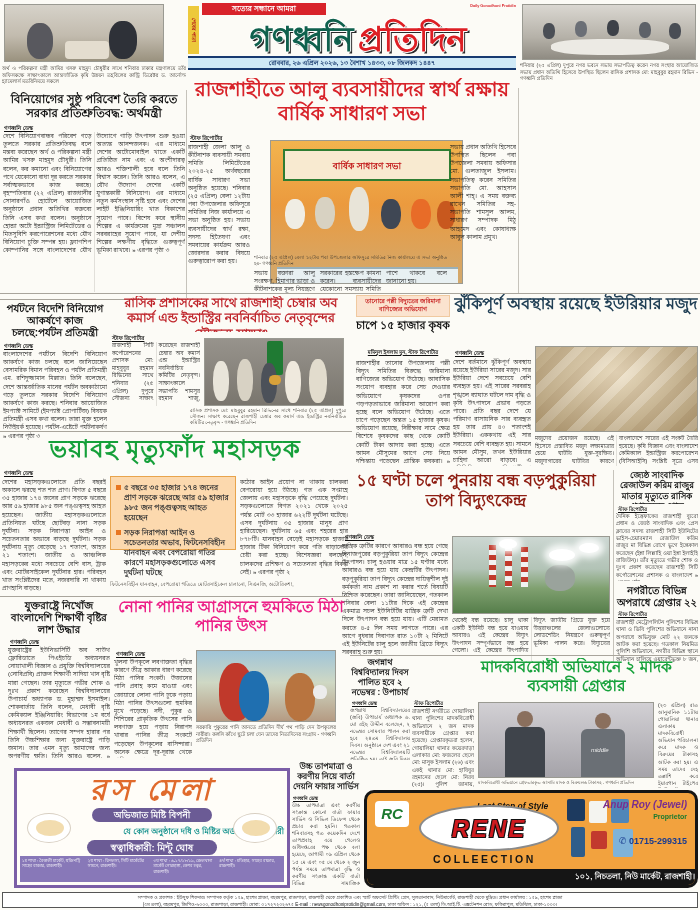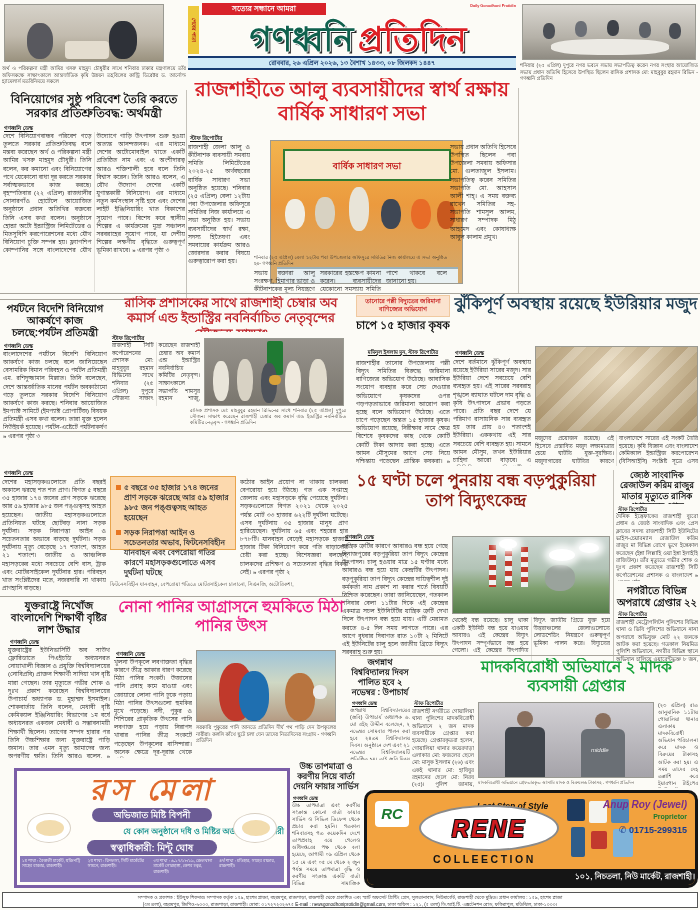--- a/index.html
+++ b/index.html
@@ -147,20 +147,21 @@
   <div class="hl" style="left:452px;top:294px;width:248px;height:52px;font-size:16px;color:#203f55">ঝুঁকিপূর্ণ অবস্থায় রয়েছে ইউরিয়ার মজুদ</div>
   <span class="byl" style="left:455px;top:349px">গণধ্বনি ডেস্ক</span>
   <div class="bd abs" style="left:453px;top:358px;width:78px;height:108px">দেশে বর্তমানে ঝুঁকিপূর্ণ অবস্থায় রয়েছে ইউরিয়া সারের মজুদ। সার ইউরিয়া দেশে সবচেয়ে বেশি ব্যবহৃত হয়। এই সারের সরবরাহ শৃঙ্খলে ব্যাঘাত ঘটলে দাম বৃদ্ধি ও কৃষি উৎপাদনে প্রভাব পড়তে পারে। প্রতি বছর দেশে যে পরিমাণ রাসায়নিক সার ব্যবহৃত হয় তার প্রায় ৪০ শতাংশই ইউরিয়া। এককথায় এই সার সবচেয়ে বেশি ব্যবহৃত হয়। সামনে আমন মৌসুম, তখন ইউরিয়ার চাহিদা আরো বাড়বে। এ পরিস্থিতিতে মজুদ শক্তিশালী না হলে সংকট তৈরি হতে পারে।</div>
   <div class="photo" style="left:535px;top:346px;width:163px;height:86px;background:repeating-linear-gradient(135deg,#ead9b8 0 9px,#d9c398 9px 18px,#cdb488 18px 27px)">
     <div style="position:absolute;inset:0;background:radial-gradient(ellipse at 50% 30%,rgba(255,255,255,.35),rgba(90,70,40,.35))"></div>
   </div>
   <div class="bd bd2 abs" style="left:535px;top:435px;width:163px;height:31px;font-size:5.6px">মজুদের প্রয়োজন রয়েছে। এই হিসেবে প্রস্তাবিত মজুদ লক্ষ্যমাত্রার চেয়ে ঘাটতি যুক্ত-সুরক্ষিত। মজুদাগারের ঘাটতির কারণে বাংলাদেশে সারের এই সংকট তৈরি হয়েছে। কৃষি বিজ্ঞান এবং বাংলাদেশ কেমিক্যাল ইন্ডাস্ট্রিজ করপোরেশন (বিসিআইসি) সংশ্লিষ্ট সূত্রে এসব তথ্য জানা যায়। সংশ্লিষ্ট সূত্র মতে, দেশে » এরপর পৃষ্ঠা ২</div>
 
   <div class="hr" style="left:0;top:431px;width:352px"></div>
 
+  <div class="hl" style="left:0;top:434px;width:350px;height:32px;font-size:24px;color:#15a03a;letter-spacing:1px">ভয়াবহ মৃত্যুফাঁদ মহাসড়ক</div>
   <span class="byl" style="left:4px;top:469px">গণধ্বনি ডেস্ক</span>
   <div class="bd abs" style="left:2px;top:478px;width:104px;height:116px">দেশের মহাসড়কগুলোতে প্রতি বছরই অকালে ঝরছে শত শত প্রাণ। বিগত ৫ বছরে ৩৫ হাজার ১৭৪ জনের প্রাণ সড়কে ঝরেছে আর ৫৯ হাজার ৯৮৫ জন পঙ্গুত্বসহ আহত হয়েছেন। জাতীয় মহাসড়কগুলোতে প্রতিনিয়ত ঘটছে ছোটবড় নানা সড়ক দুর্ঘটনা। সড়ক নিরাপত্তা আইন ও সচেতনতার অভাবে বাড়ছে দুর্ঘটনা। সড়ক দুর্ঘটনায় মৃত্যু বেড়েছে ১৭ শতাংশ, আহত ২১ শতাংশ। জাতীয় ও আঞ্চলিক মহাসড়কের মধ্যে সবচেয়ে বেশি বাস, ট্রাক এবং মোটরসাইকেল দুর্ঘটনার হার। পরিবহন খাত সংশ্লিষ্টদের মতে, নজরদারি না থাকায় প্রাণহানি বাড়ছে।</div>
   <div class="bbox" style="left:110px;top:476px;width:126px;height:74px">
     <div class="bitem">
       <span class="sq"></span>
       <span>৫ বছরে ৩৫ হাজার ১৭৪ জনের প্রাণ সড়কে ঝরেছে আর ৫৯ হাজার ৯৮৫ জন পঙ্গুত্বসহ আহত হয়েছেন</span>
     </div>
     <div class="bitem">
       <span class="sq"></span>
       <span>সড়ক নিরাপত্তা আইন ও সচেতনতার অভাব, ফিটনেসবিহীন যানবাহন এবং বেপরোয়া গতির কারণে মহাসড়কগুলোতে এসব দুর্ঘটনা ঘটছে</span>
@@ -256,21 +257,21 @@
     <div style="position:absolute;left:200px;top:6px;width:70px;height:70px">
       <div class="cloth" style="left:0;top:0;width:18px;height:22px;background:#1d3a5f"></div>
       <div class="cloth" style="left:22px;top:2px;width:18px;height:22px;background:#f4f4f0"></div>
       <div class="cloth" style="left:44px;top:0;width:18px;height:24px;background:#4f86b8"></div>
       <div class="cloth" style="left:4px;top:28px;width:14px;height:30px;background:#2f5d8a"></div>
       <div class="cloth" style="left:24px;top:32px;width:16px;height:18px;background:#c23a2e"></div>
       <div class="cloth" style="left:46px;top:30px;width:20px;height:28px;background:#7fb3d9"></div>
     </div>
     <div style="position:absolute;right:8px;top:6px;font-size:10px;font-weight:bold;font-style:italic;color:#7a2e8e">Anup Roy (Jewel)</div>
     <div style="position:absolute;right:8px;top:20px;font-size:7px;font-weight:bold;color:#1b7a2f">Proprietor</div>
-    <div style="position:absolute;right:8px;top:32px;font-size:9px;font-weight:bold;color:#1a3c8f">
+    <div style="position:absolute;right:8px;top:43px;font-size:9px;font-weight:bold;color:#1a3c8f">
       <span>✆</span>
       <span>01715-299315</span>
     </div>
     <div class="rene-bar">১০১, নিচতলা, নিউ মার্কেট, রাজশাহী।</div>
   </div>
 
   <div class="footer">
     <div>সম্পাদক ও প্রকাশক : ইউসুফ শিকদার। সম্পাদক কর্তৃক ১৫৯, হাশেম প্লাজা, বহরমপুর, রাজপাড়া, রাজশাহী থেকে প্রকাশিত এবং স্মার্ট অফসেট প্রিন্টিং প্রেস, সুলতানাবাদ, নিউমার্কেট, রাজশাহী থেকে মুদ্রিত। প্রধান কার্যালয় : ১৫৯, হাশেম প্লাজা</div>
     <div>(৫ম তলা), বহরমপুর, জিপিও-৬০০০, রাজপাড়া, রাজশাহী। মোবা: ০১৭২৭২০২৬৭৫ E-mail : newsgonodhoniprotidin@gmail.com, ঢাকা অফিস : ১২১, (৫ তলা) ডি.আই.টি. এক্সটেনশন রোড, ফকিরাপুল, মতিঝিল, ঢাকা-১০০০।</div>
   </div>

